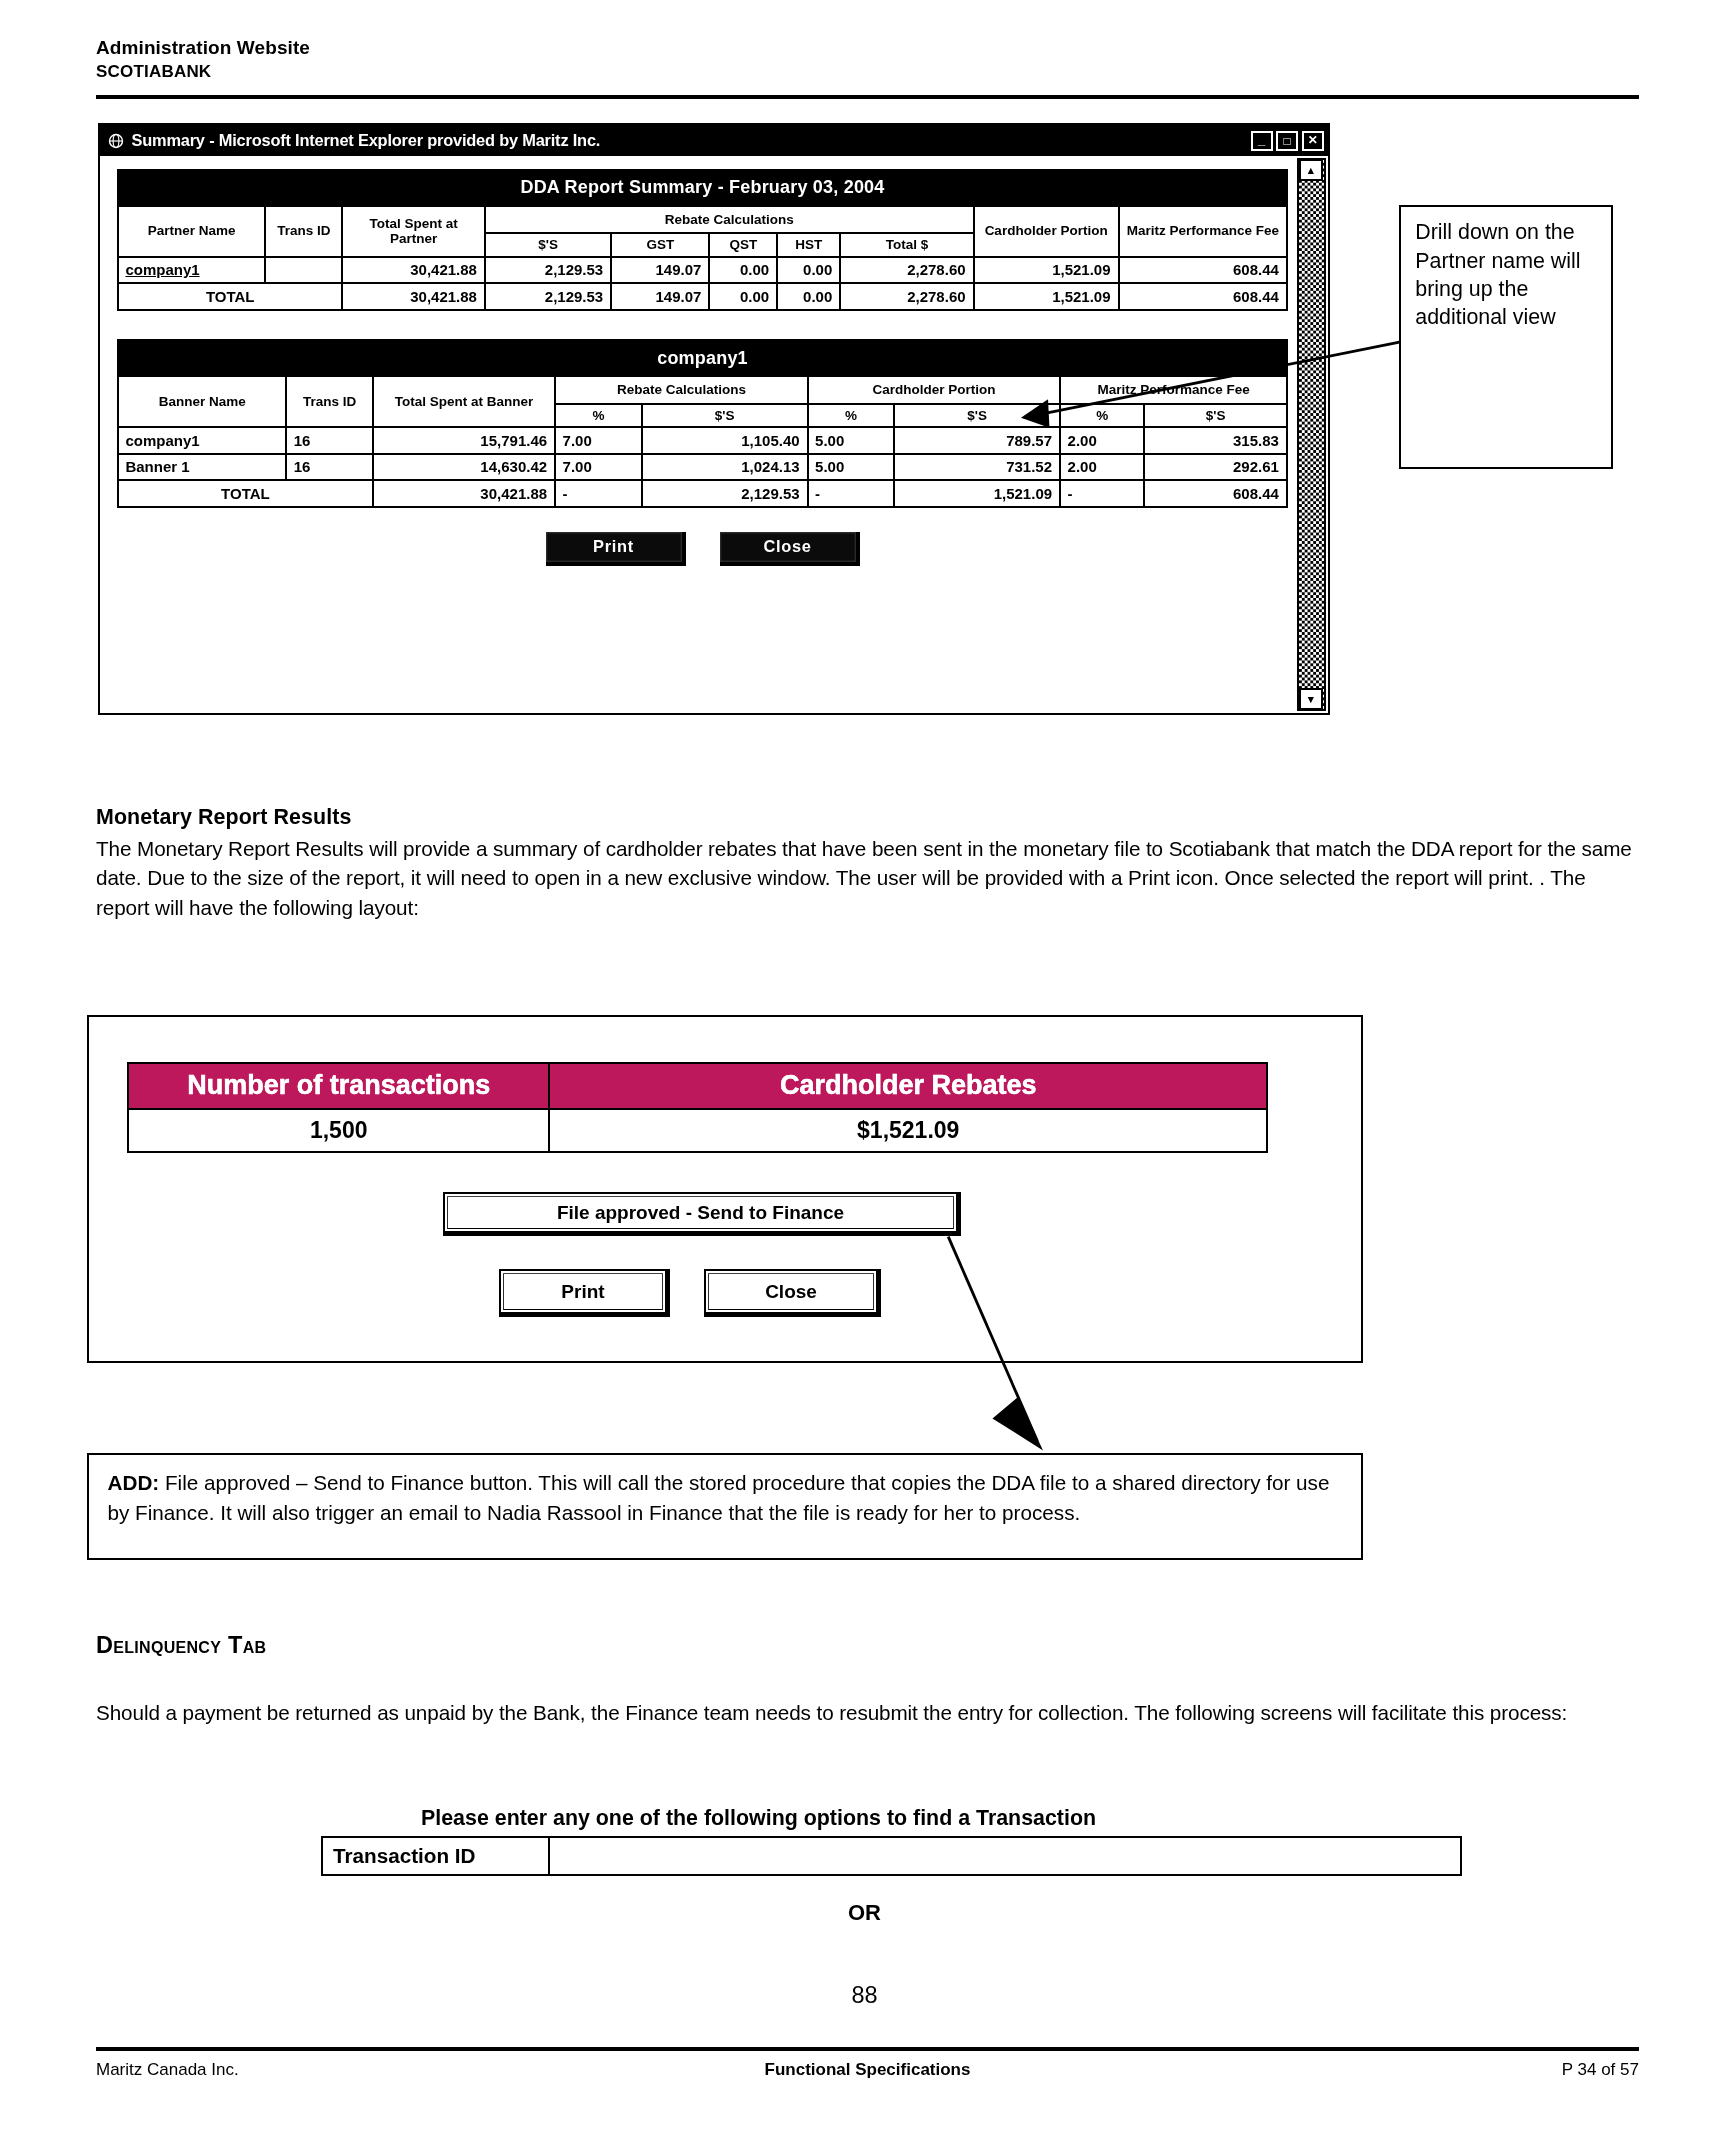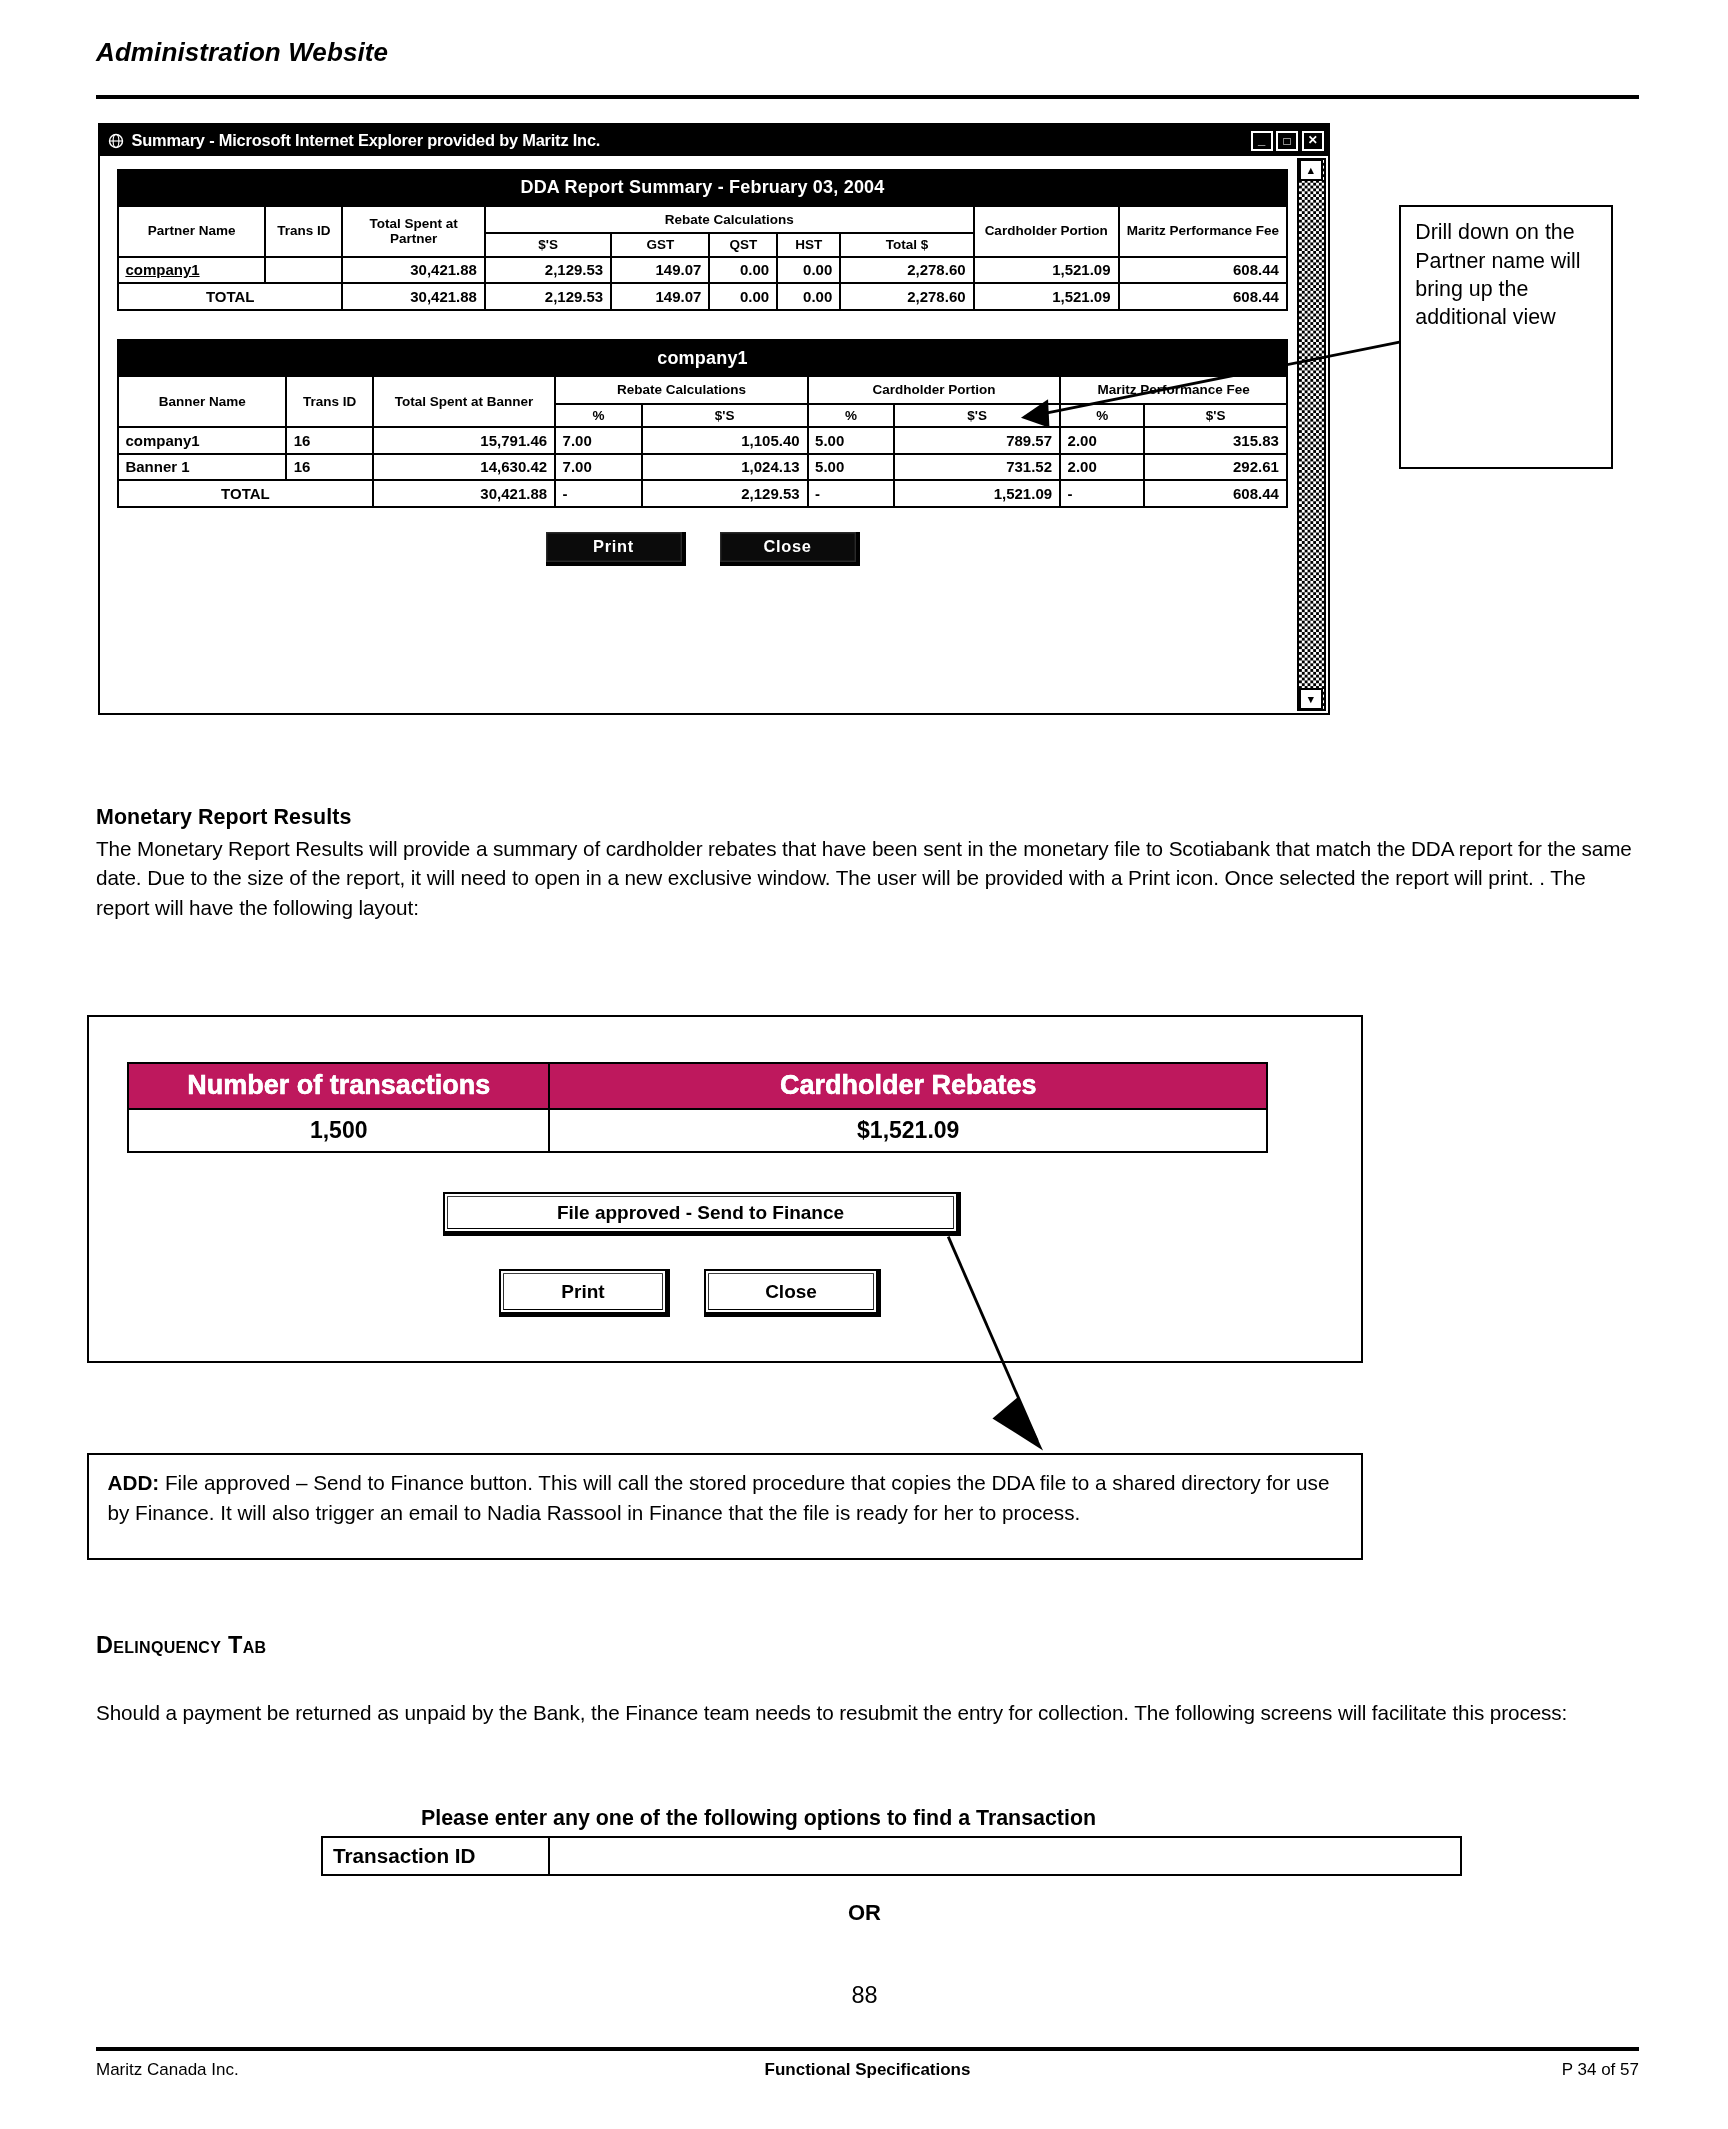--- a/index.html
+++ b/index.html
@@ -17,25 +17,24 @@
   }
 
   
   .page-header {
     position: absolute;
     left: 96px;
     top: 37px;
     width: 1543px;
   }
   .page-header .h-title {
-    font-size: 26px;
+    font-size: 19px;
     font-weight: bold;
     letter-spacing: 0.1px;
     line-height: 1.18;
-    font-style: italic;
   }
   .page-header .h-sub {
     font-size: 17px;
     font-weight: bold;
     letter-spacing: 0.2px;
     margin-top: 2.9px;
     line-height: 1.15;
   }
   .header-rule {
     position: absolute;
@@ -414,20 +413,21 @@
   }
   .footer .f-left { width: 33%; text-align: left; }
   .footer .f-center { width: 34%; text-align: center; font-weight: bold; }
   .footer .f-right { width: 33%; text-align: right; }
 </style>
 </head>
 <body>
 
 <div class="page-header">
   <div class="h-title">Administration Website</div>
+  <div class="h-sub">SCOTIABANK</div>
 </div>
 <div class="header-rule"></div>
 
 <div class="ie-window">
 
   <div class="ie-titlebar">
     <span class="ie-ico">
       <svg width="18" height="18" viewBox="0 0 25 25">
         <circle cx="12.5" cy="12.5" r="9" fill="none" stroke="#fff" stroke-width="2"></circle>
         <ellipse cx="12.5" cy="12.5" rx="4" ry="9" fill="none" stroke="#fff" stroke-width="1.6"></ellipse>

